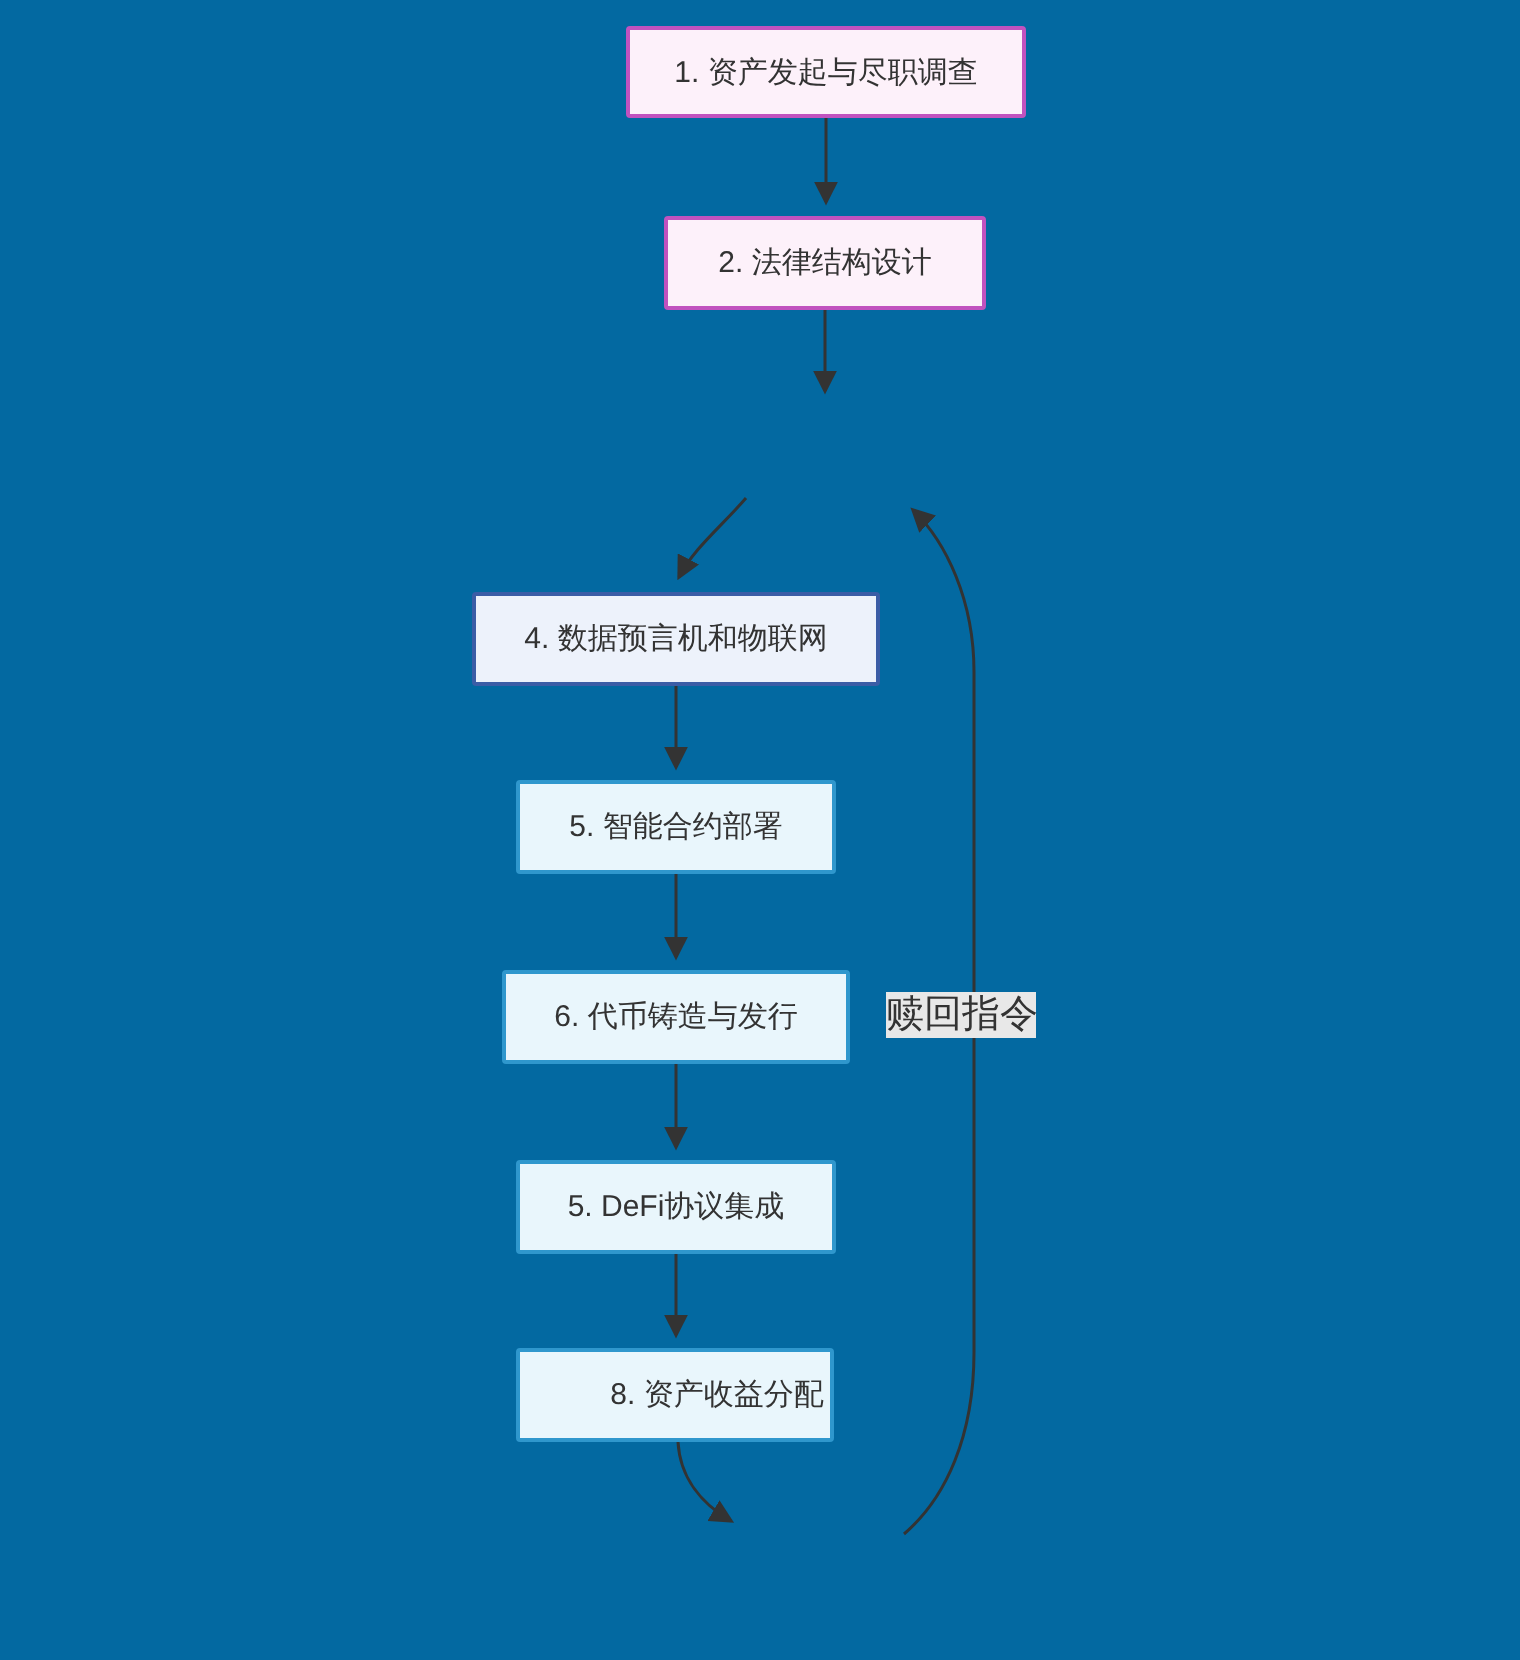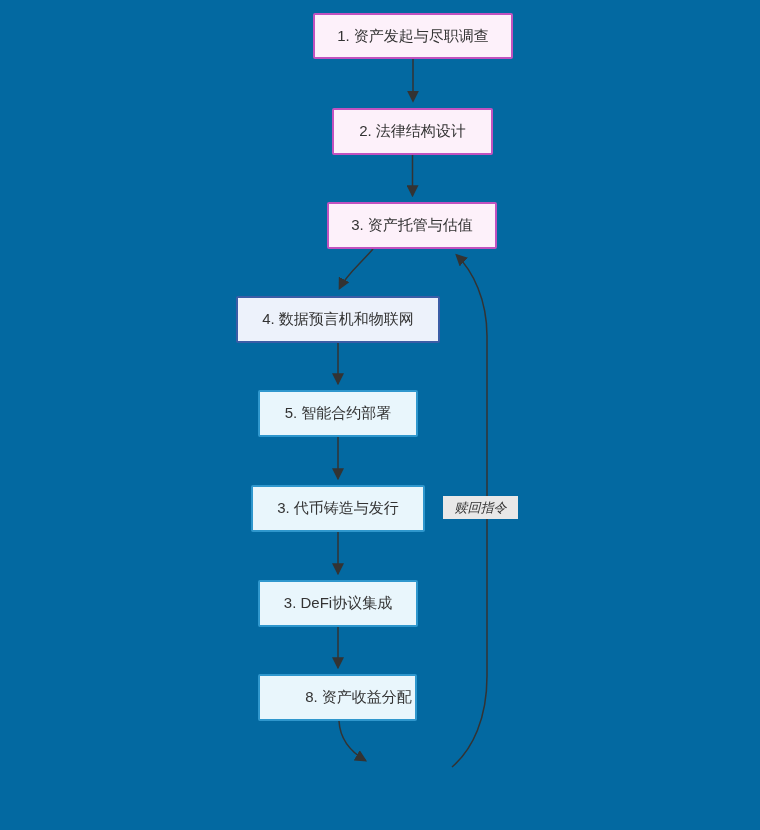--- a/index.html
+++ b/index.html
@@ -64,26 +64,25 @@
   .n8 { left: 258px; top: 674px; width: 159px; height: 47px; padding-left: 42px; }
   .n9 { left: 325px; top: 767px; width: 175px; height: 47px; }
   .edge-label {
     position: absolute;
     left: 443px;
     top: 496px;
     width: 75px;
     height: 23px;
     background: var(--label-bg, #e8e8e8);
     color: var(--text-color, #333333);
-    font-size: 13px;
+    font-size: 19px;
     line-height: 23px;
-    text-align: center;
+    text-align: left;
     z-index: 3;
     white-space: nowrap;
-    font-style: italic;
   }
 </style>
 </head>
 <body>
 
 <div class="canvas">
 
   <svg class="edges-layer" width="760" height="830" viewBox="0 0 760 830" xmlns="http://www.w3.org/2000/svg">
     <defs>
       <marker id="arrow" viewBox="0 0 10 10" refX="8.5" refY="5" markerWidth="8" markerHeight="8" orient="auto-start-reverse">
@@ -101,34 +100,31 @@
     <path class="edge" marker-end="url(#arrow)" d="M339,721 C340,739 351,752 365.5,760.5"></path>
     <path class="edge" marker-end="url(#arrow)" d="M452,767 C473,749 487,718 487,676 L487,336 C487,300 473,271 456.5,255"></path>
   </svg>
 
   <div class="node pink n1">
     <span>1. 资产发起与尽职调查</span>
   </div>
   <div class="node pink n2">
     <span>2. 法律结构设计</span>
   </div>
-  <div class="node pink n3">
-    <span>3. 资产托管与估值</span>
-  </div>
   <div class="node navy n4">
     <span>4. 数据预言机和物联网</span>
   </div>
   <div class="node cyan n5">
     <span>5. 智能合约部署</span>
   </div>
   <div class="node cyan n6">
-    <span>3. 代币铸造与发行</span>
+    <span>6. 代币铸造与发行</span>
   </div>
   <div class="node cyan n7">
-    <span>3. DeFi协议集成</span>
+    <span>5. DeFi协议集成</span>
   </div>
   <div class="node cyan n8">
     <span>8. 资产收益分配</span>
   </div>
 
   <div class="edge-label">赎回指令</div>
 
 </div>
 
 </body></html>

